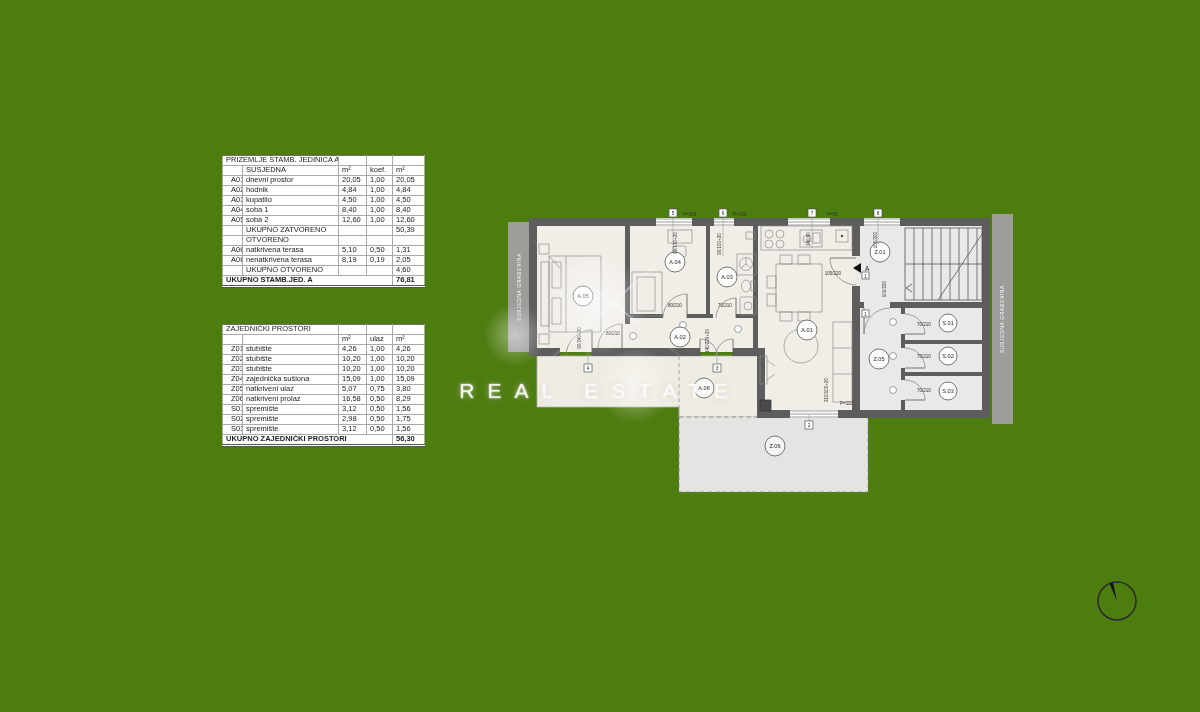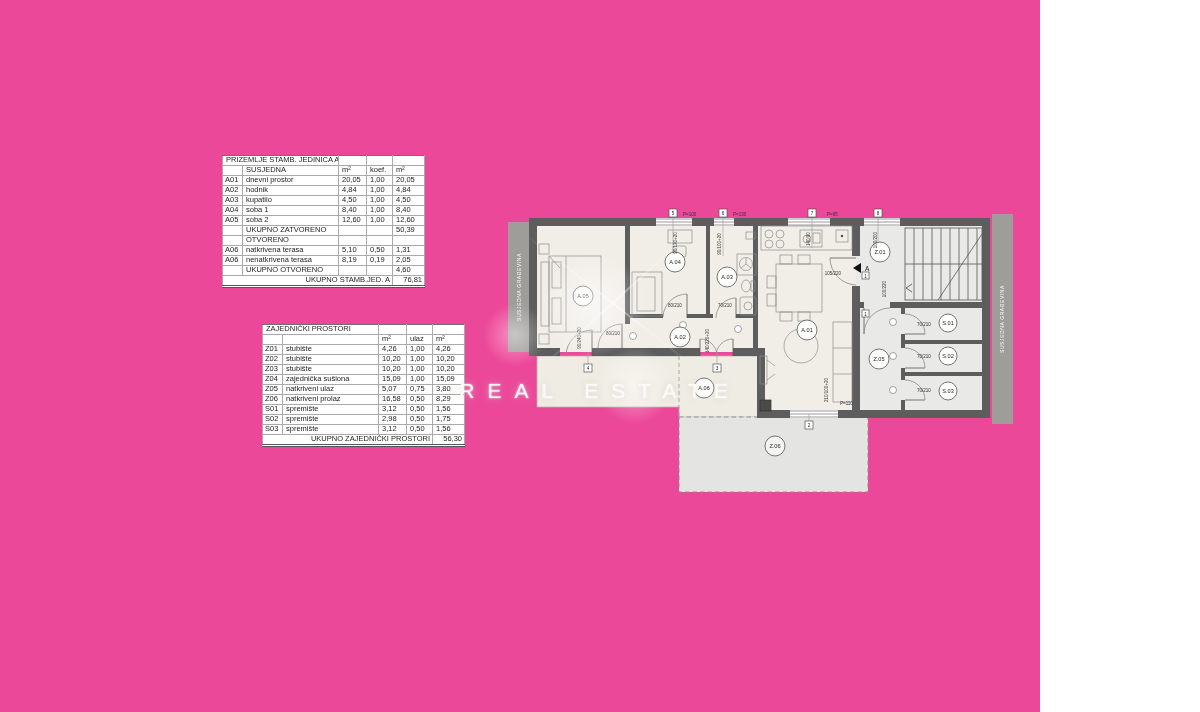--- a/index.html
+++ b/index.html
@@ -1,32 +1,32 @@
 <!DOCTYPE html>
 <html><head>
 <meta charset="utf-8">
 <style>
   html,body{margin:0;padding:0;background:#fff;}
-  #canvas{position:relative;width:1040px;height:712px;background:#ec4899;overflow:hidden;
+  #canvas{position:relative;width:1200px;height:712px;background:#4d7c0f;overflow:hidden;
           font-family:"Liberation Sans", sans-serif;}
 
   
   .area-table{position:absolute;border-collapse:collapse;table-layout:fixed;
               font-size:7.5px;line-height:1.1;color:#1c1c1c;background:#fff;}
   .area-table td{border:1px solid #a9a9a9;height:9px;padding:0 2px;overflow:hidden;
                  white-space:nowrap;}
   .area-table{border:1px solid #6e6e6e;}
-  .area-table td.c-id{padding-left:2px;}
+  .area-table td.c-id{padding-left:8px;}
   .area-table td.c-name{padding-left:3px;}
   .area-table td.c-num{padding-left:3px;}
   .area-table tr.row-title td{border-top:1px solid #6e6e6e;}
-  .area-table tr.row-grand td{font-weight:normal;border-top:1px solid #6e6e6e;
-                              border-bottom:3px double #555;text-align:right;}
+  .area-table tr.row-grand td{font-weight:bold;border-top:1px solid #6e6e6e;
+                              border-bottom:3px double #555;}
   #table1{left:222px;top:155px;width:202px;}
-  #table2{left:222px;top:324px;width:202px;margin-left:40px;}
+  #table2{left:222px;top:324px;width:202px;}
 
   
   #plan{position:absolute;left:505px;top:205px;width:515px;height:295px;}
 
   
   #watermark{position:absolute;left:450px;top:385px;width:300px;text-align:center;
              pointer-events:none;z-index:5;}
   #watermark .brand{font-size:80px;font-weight:400;letter-spacing:6px;
     color:rgba(255,255,255,0.92);
     text-shadow:0 0 2px rgba(255,255,255,.9),0 0 9px rgba(196,191,183,.8);}

